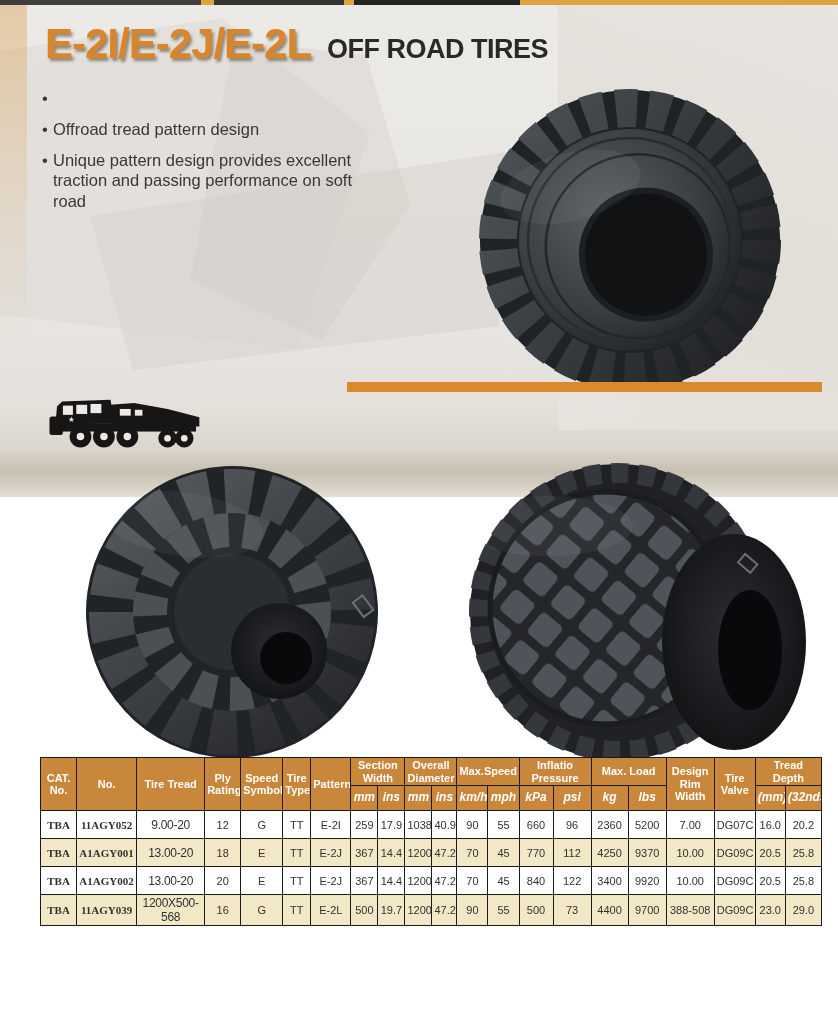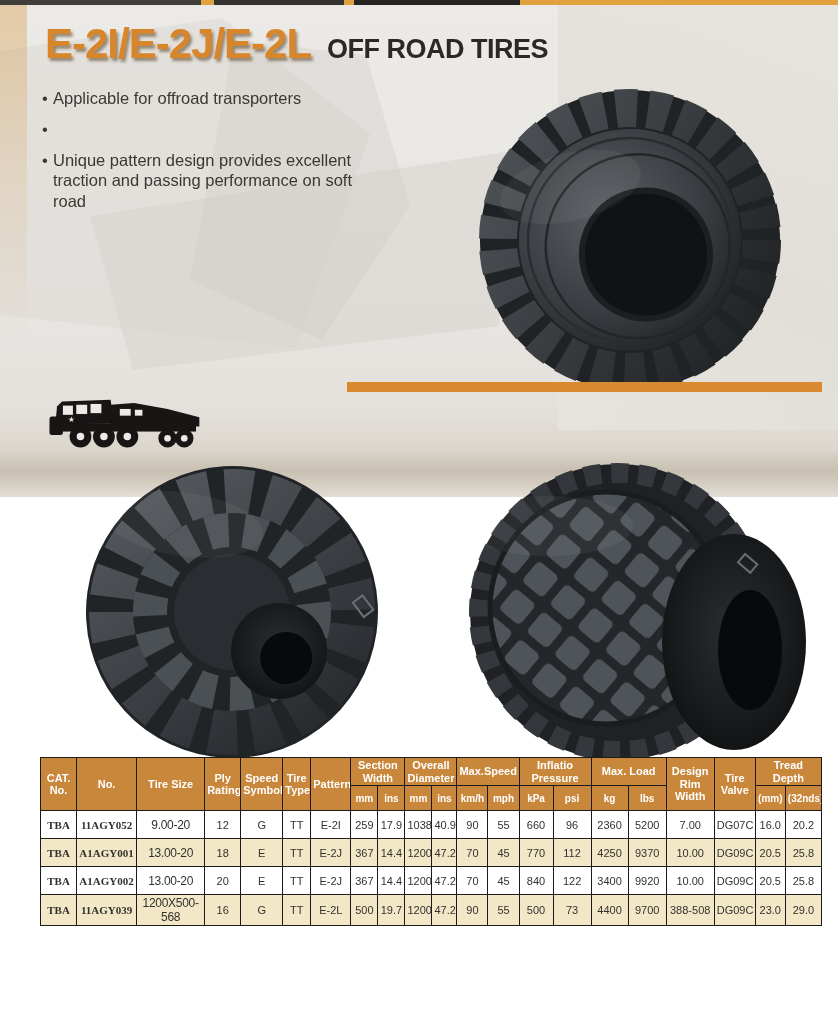--- a/index.html
+++ b/index.html
@@ -46,21 +46,21 @@
   .truck{position:absolute;left:40px;top:383px;width:168px;height:72px;z-index:6;}
   .tire-left{position:absolute;left:52px;top:462px;width:370px;height:296px;z-index:3;}
   .tire-right{position:absolute;left:428px;top:462px;width:380px;height:296px;z-index:3;}
 
   
   .spec-table{position:absolute;left:40px;top:757px;width:782px;z-index:9;
        border-collapse:collapse;table-layout:fixed;background:#fff;}
   .spec-table th,.spec-table td{border:1px solid #1B1B1B;text-align:center;
        vertical-align:middle;padding:1px 2px;overflow:hidden;}
   .spec-table thead th{background:#C9873B;color:#ffffff;font-size:11px;font-weight:bold;line-height:1.15;}
-  .spec-table thead th.sub{font-size:10px;height:22px;}
+  .spec-table thead th.sub{font-size:12px;height:22px;font-style:italic;}
   .spec-table tbody td{font-size:11px;color:#33312E;height:25px;background:#ffffff;}
   .spec-table tbody tr.alt td{background:#F2E8C8;}
   .spec-table td.b{font-weight:bold;font-family:Liberation Serif, serif;}
   .spec-table td.sz{font-size:12px;letter-spacing:-.3px;}
 </style>
 </head>
 <body>
 
 <div class="page">
 
@@ -74,24 +74,24 @@
   </div>
   <div class="top-strip"></div>
 
   <div class="title-row">
     <span class="model-title">E-2I/E-2J/E-2L</span><span class="category-title">OFF ROAD TIRES</span>
   </div>
 
   <ul class="features">
     <li>
       <span class="dot">•</span>
-      <span>Applicable for offroad transporters</span>
       </li>
     <li>
       <span class="dot">•</span>
+      <span>Offroad tread pattern design</span>
       </li>
     <li>
       <span class="dot">•</span>
       <span>Unique pattern design provides excellent traction  and passing performance on soft road</span>
       </li>
   </ul>
 
   <svg class="tire-top" viewBox="0 0 360 306">
     <defs>
       <radialGradient id="sw1" cx="42%" cy="36%" r="78%">
@@ -212,21 +212,21 @@
         <col style="width:38px">
         <col style="width:48px">
         <col style="width:41px">
       <col style="width:30px">
         <col style="width:36px">
     </colgroup>
     <thead>
       <tr>
         <th rowspan="2">CAT. No.</th>
         <th rowspan="2">No.</th>
-        <th rowspan="2">Tire Size</th>
+        <th rowspan="2">Tire Tread</th>
         <th rowspan="2">Ply Rating</th>
         <th rowspan="2">Speed Symbol</th>
         <th rowspan="2">Tire Type</th>
         <th rowspan="2">Pattern</th>
         <th colspan="2">Section Width</th>
         <th colspan="2">Overall Diameter</th>
         <th colspan="2">Max.Speed</th>
         <th colspan="2">Inflatio Pressure</th>
         <th colspan="2">Max. Load</th>
         <th rowspan="2">Design Rim Width</th>

